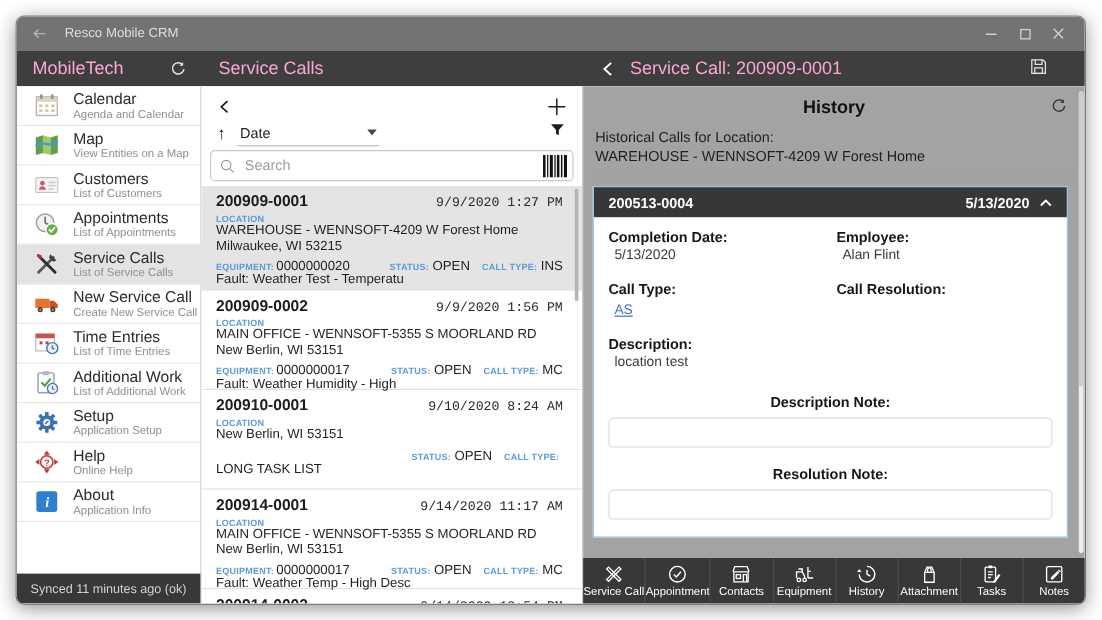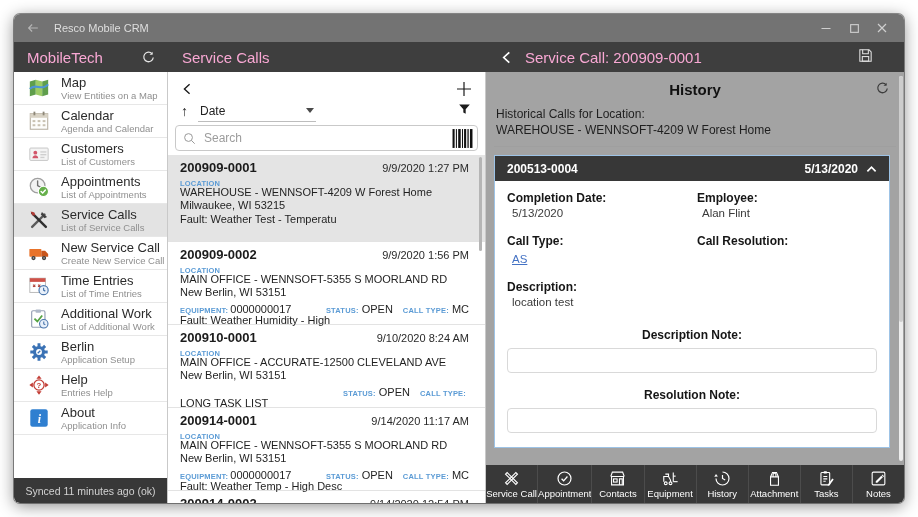--- a/index.html
+++ b/index.html
@@ -44,21 +44,21 @@
   .l-filter{margin-left:auto;}
   .l-search{height:26px;margin:2px 7px 4px;border:1px solid #c9c9c9;border-radius:4px;display:flex;
     align-items:center;padding:0 4px 0 7px;gap:6px;flex:0 0 auto;background:#fff;}
   .l-search input{flex:1;border:none;outline:none;font-size:12px;color:#333;font-family:"Liberation Sans",sans-serif;background:transparent;}
   .l-search input::placeholder{color:#9c9c9c;}
   .l-items{flex:1;overflow:hidden;position:relative;}
   .li{height:83px;padding:5px 16px 0 12px;border-bottom:1px solid #e3e3e3;cursor:pointer;}
   .li.sel{height:87px;background:#e4e4e4;}
   .r1{display:flex;justify-content:space-between;align-items:baseline;height:16px;}
   .li-id{font-size:13px;font-weight:600;color:#1b1b1b;}
-  .li-dt{font-size:11px;color:#2a2a2a;}
+  .li-dt{font-size:11px;color:#2a2a2a;font-family:Liberation Mono, monospace;}
   .tiny{font-size:7.5px;color:#5b9bd5;letter-spacing:.2px;font-weight:600;}
   .li-loc{height:10px;line-height:10px;}
   .addr{font-size:11px;color:#1f1f1f;line-height:12.5px;}
   .r-eq{display:flex;justify-content:space-between;align-items:baseline;margin-top:1px;height:13px;}
   .v11{font-size:11px;color:#1f1f1f;}
   .stat span{margin-left:3px;}
   .stat .tiny{margin-left:10px;}
   .stat .tiny:first-child{margin-left:0;}
   .fault{font-size:11px;color:#1f1f1f;margin-top:2px;line-height:13px;}
   .l-scroll{position:absolute;right:3px;top:2px;width:3px;height:94px;background:#b5b5b5;border-radius:2px;}
@@ -152,34 +152,20 @@
       </span>
     </div>
   </div>
 
   <div class="content">
 
     <div class="sidebar">
       <div class="sb-item">
         <span class="sb-ic">
           <svg width="22" height="22" viewBox="0 0 24 24">
-              <polygon points="2,5 8.5,3 8.5,19 2,21" fill="#5f9e4c"></polygon>
-              <polygon points="8.5,3 15.5,5 15.5,21 8.5,19" fill="#9ccc65"></polygon>
-              <polygon points="15.5,5 22,3 22,19 15.5,21" fill="#5f9e4c"></polygon>
-              <path d="M2 13c6-7 13 3 20-5" stroke="#4d94d6" stroke-width="2.2" fill="none"></path>
-            </svg>
-        </span>
-        <span class="sb-tx">
-            <span class="sb-lb">Map</span>
-            <span class="sb-sub">View Entities on a Map</span>
-          </span>
-      </div>
-      <div class="sb-item">
-        <span class="sb-ic">
-          <svg width="22" height="22" viewBox="0 0 24 24">
               <rect x="2.5" y="4" width="19" height="17" fill="#fdfdfb" stroke="#b9b2a4" stroke-width="1.2"></rect>
               <rect x="2.5" y="4" width="19" height="4.5" fill="#d8d2c4"></rect>
               <rect x="6" y="1.8" width="2" height="4" fill="#8d8778"></rect>
               <rect x="16" y="1.8" width="2" height="4" fill="#8d8778"></rect>
               <g fill="#c9c2b2">
                 <rect x="5" y="11" width="3" height="2.2"></rect>
                 <rect x="10.5" y="11" width="3" height="2.2"></rect>
                 <rect x="16" y="11" width="3" height="2.2"></rect>
                 <rect x="5" y="15.5" width="3" height="2.2"></rect>
                 <rect x="10.5" y="15.5" width="3" height="2.2"></rect>
@@ -188,20 +174,34 @@
             </svg>
         </span>
         <span class="sb-tx">
             <span class="sb-lb">Calendar</span>
             <span class="sb-sub">Agenda and Calendar</span>
           </span>
       </div>
       <div class="sb-item">
         <span class="sb-ic">
           <svg width="22" height="22" viewBox="0 0 24 24">
+              <polygon points="2,5 8.5,3 8.5,19 2,21" fill="#5f9e4c"></polygon>
+              <polygon points="8.5,3 15.5,5 15.5,21 8.5,19" fill="#9ccc65"></polygon>
+              <polygon points="15.5,5 22,3 22,19 15.5,21" fill="#5f9e4c"></polygon>
+              <path d="M2 13c6-7 13 3 20-5" stroke="#4d94d6" stroke-width="2.2" fill="none"></path>
+            </svg>
+        </span>
+        <span class="sb-tx">
+            <span class="sb-lb">Map</span>
+            <span class="sb-sub">View Entities on a Map</span>
+          </span>
+      </div>
+      <div class="sb-item">
+        <span class="sb-ic">
+          <svg width="22" height="22" viewBox="0 0 24 24">
               <rect x="2" y="5.5" width="20" height="13.5" rx="1" fill="#f4f4f4" stroke="#c3c3c3"></rect>
               <circle cx="8" cy="10.5" r="2.1" fill="#d2566a"></circle>
               <path d="M4.8 16.5c.4-2.2 1.7-3.2 3.2-3.2s2.8 1 3.2 3.2z" fill="#d2566a"></path>
               <rect x="13.5" y="9" width="6.5" height="1.5" fill="#cfcfcf"></rect>
               <rect x="13.5" y="12" width="6.5" height="1.5" fill="#cfcfcf"></rect>
               <rect x="13.5" y="15" width="4.5" height="1.5" fill="#cfcfcf"></rect>
             </svg>
         </span>
         <span class="sb-tx">
             <span class="sb-lb">Customers</span>
@@ -287,40 +287,40 @@
           <svg width="22" height="22" viewBox="0 0 24 24">
               <g stroke="#3a72b5" stroke-width="3.2">
                 <path d="M12 2.5v19M2.5 12h19M5.3 5.3l13.4 13.4M5.3 18.7L18.7 5.3"></path>
               </g>
               <circle cx="12" cy="12" r="6.6" fill="#3a72b5"></circle>
               <circle cx="12" cy="12" r="3.2" fill="#fff"></circle>
               <path d="M10.6 13.4l2.8-2.8" stroke="#3a72b5" stroke-width="1.4"></path>
             </svg>
         </span>
         <span class="sb-tx">
-            <span class="sb-lb">Berlin</span>
+            <span class="sb-lb">Setup</span>
             <span class="sb-sub">Application Setup</span>
           </span>
       </div>
       <div class="sb-item">
         <span class="sb-ic">
           <svg width="22" height="22" viewBox="0 0 24 24">
               <g fill="#c23b33">
                 <path d="M12 1.5l2.8 3.8H9.2z"></path>
                 <path d="M12 22.5l-2.8-3.8h5.6z"></path>
                 <path d="M1.5 12l3.8-2.8v5.6z"></path>
                 <path d="M22.5 12l-3.8 2.8V9.2z"></path>
               </g>
               <circle cx="12" cy="12" r="5.6" fill="#fff" stroke="#c23b33" stroke-width="1.4"></circle>
               <text x="12" y="15.2" text-anchor="middle" font-size="8.5" font-weight="bold" fill="#c23b33" font-family="Liberation Sans, sans-serif">?</text>
             </svg>
         </span>
         <span class="sb-tx">
             <span class="sb-lb">Help</span>
-            <span class="sb-sub">Entries Help</span>
+            <span class="sb-sub">Online Help</span>
           </span>
       </div>
       <div class="sb-item">
         <span class="sb-ic">
           <svg width="22" height="22" viewBox="0 0 24 24">
               <rect x="2.5" y="2.5" width="19" height="19" rx="2.5" fill="#2f7fd0"></rect>
               <text x="12.5" y="17" text-anchor="middle" font-size="13" font-style="italic" font-weight="bold" fill="#fff" font-family="Liberation Serif, serif">i</text>
             </svg>
         </span>
         <span class="sb-tx">
@@ -383,20 +383,24 @@
       <div class="l-items">
 
         <div class="li sel">
           <div class="r1">
               <span class="li-id">200909-0001</span>
               <span class="li-dt">9/9/2020 1:27 PM</span>
             </div>
           <div class="li-loc"><span class="tiny">LOCATION</span></div>
           <div class="addr">WAREHOUSE - WENNSOFT-4209 W Forest Home</div>
           <div class="addr">Milwaukee, WI 53215</div>
+          <div class="r-eq">
+            <span><span class="tiny">EQUIPMENT:</span><span class="v11" style="margin-left:2px;">0000000020</span></span>
+            <span class="stat"><span class="tiny">STATUS:</span><span class="v11">OPEN</span><span class="tiny">CALL TYPE:</span><span class="v11">INS</span></span>
+          </div>
           <div class="fault">Fault: Weather Test - Temperatu</div>
         </div>
 
         <div class="li">
           <div class="r1">
               <span class="li-id">200909-0002</span>
               <span class="li-dt">9/9/2020 1:56 PM</span>
             </div>
           <div class="li-loc"><span class="tiny">LOCATION</span></div>
           <div class="addr">MAIN OFFICE - WENNSOFT-5355 S MOORLAND RD</div>
@@ -407,21 +411,20 @@
           </div>
           <div class="fault">Fault: Weather Humidity - High</div>
         </div>
 
         <div class="li">
           <div class="r1">
               <span class="li-id">200910-0001</span>
               <span class="li-dt">9/10/2020 8:24 AM</span>
             </div>
           <div class="li-loc"><span class="tiny">LOCATION</span></div>
-          <div class="addr">MAIN OFFICE - ACCURATE-12500 CLEVELAND AVE</div>
           <div class="addr">New Berlin, WI 53151</div>
           <div class="r-eq">
             <span><span class="tiny"></span><span class="v11" style="margin-left:2px;"></span></span>
             <span class="stat"><span class="tiny">STATUS:</span><span class="v11">OPEN</span><span class="tiny">CALL TYPE:</span><span class="v11"></span></span>
           </div>
           <div class="fault">LONG TASK LIST</div>
         </div>
 
         <div class="li">
           <div class="r1">

